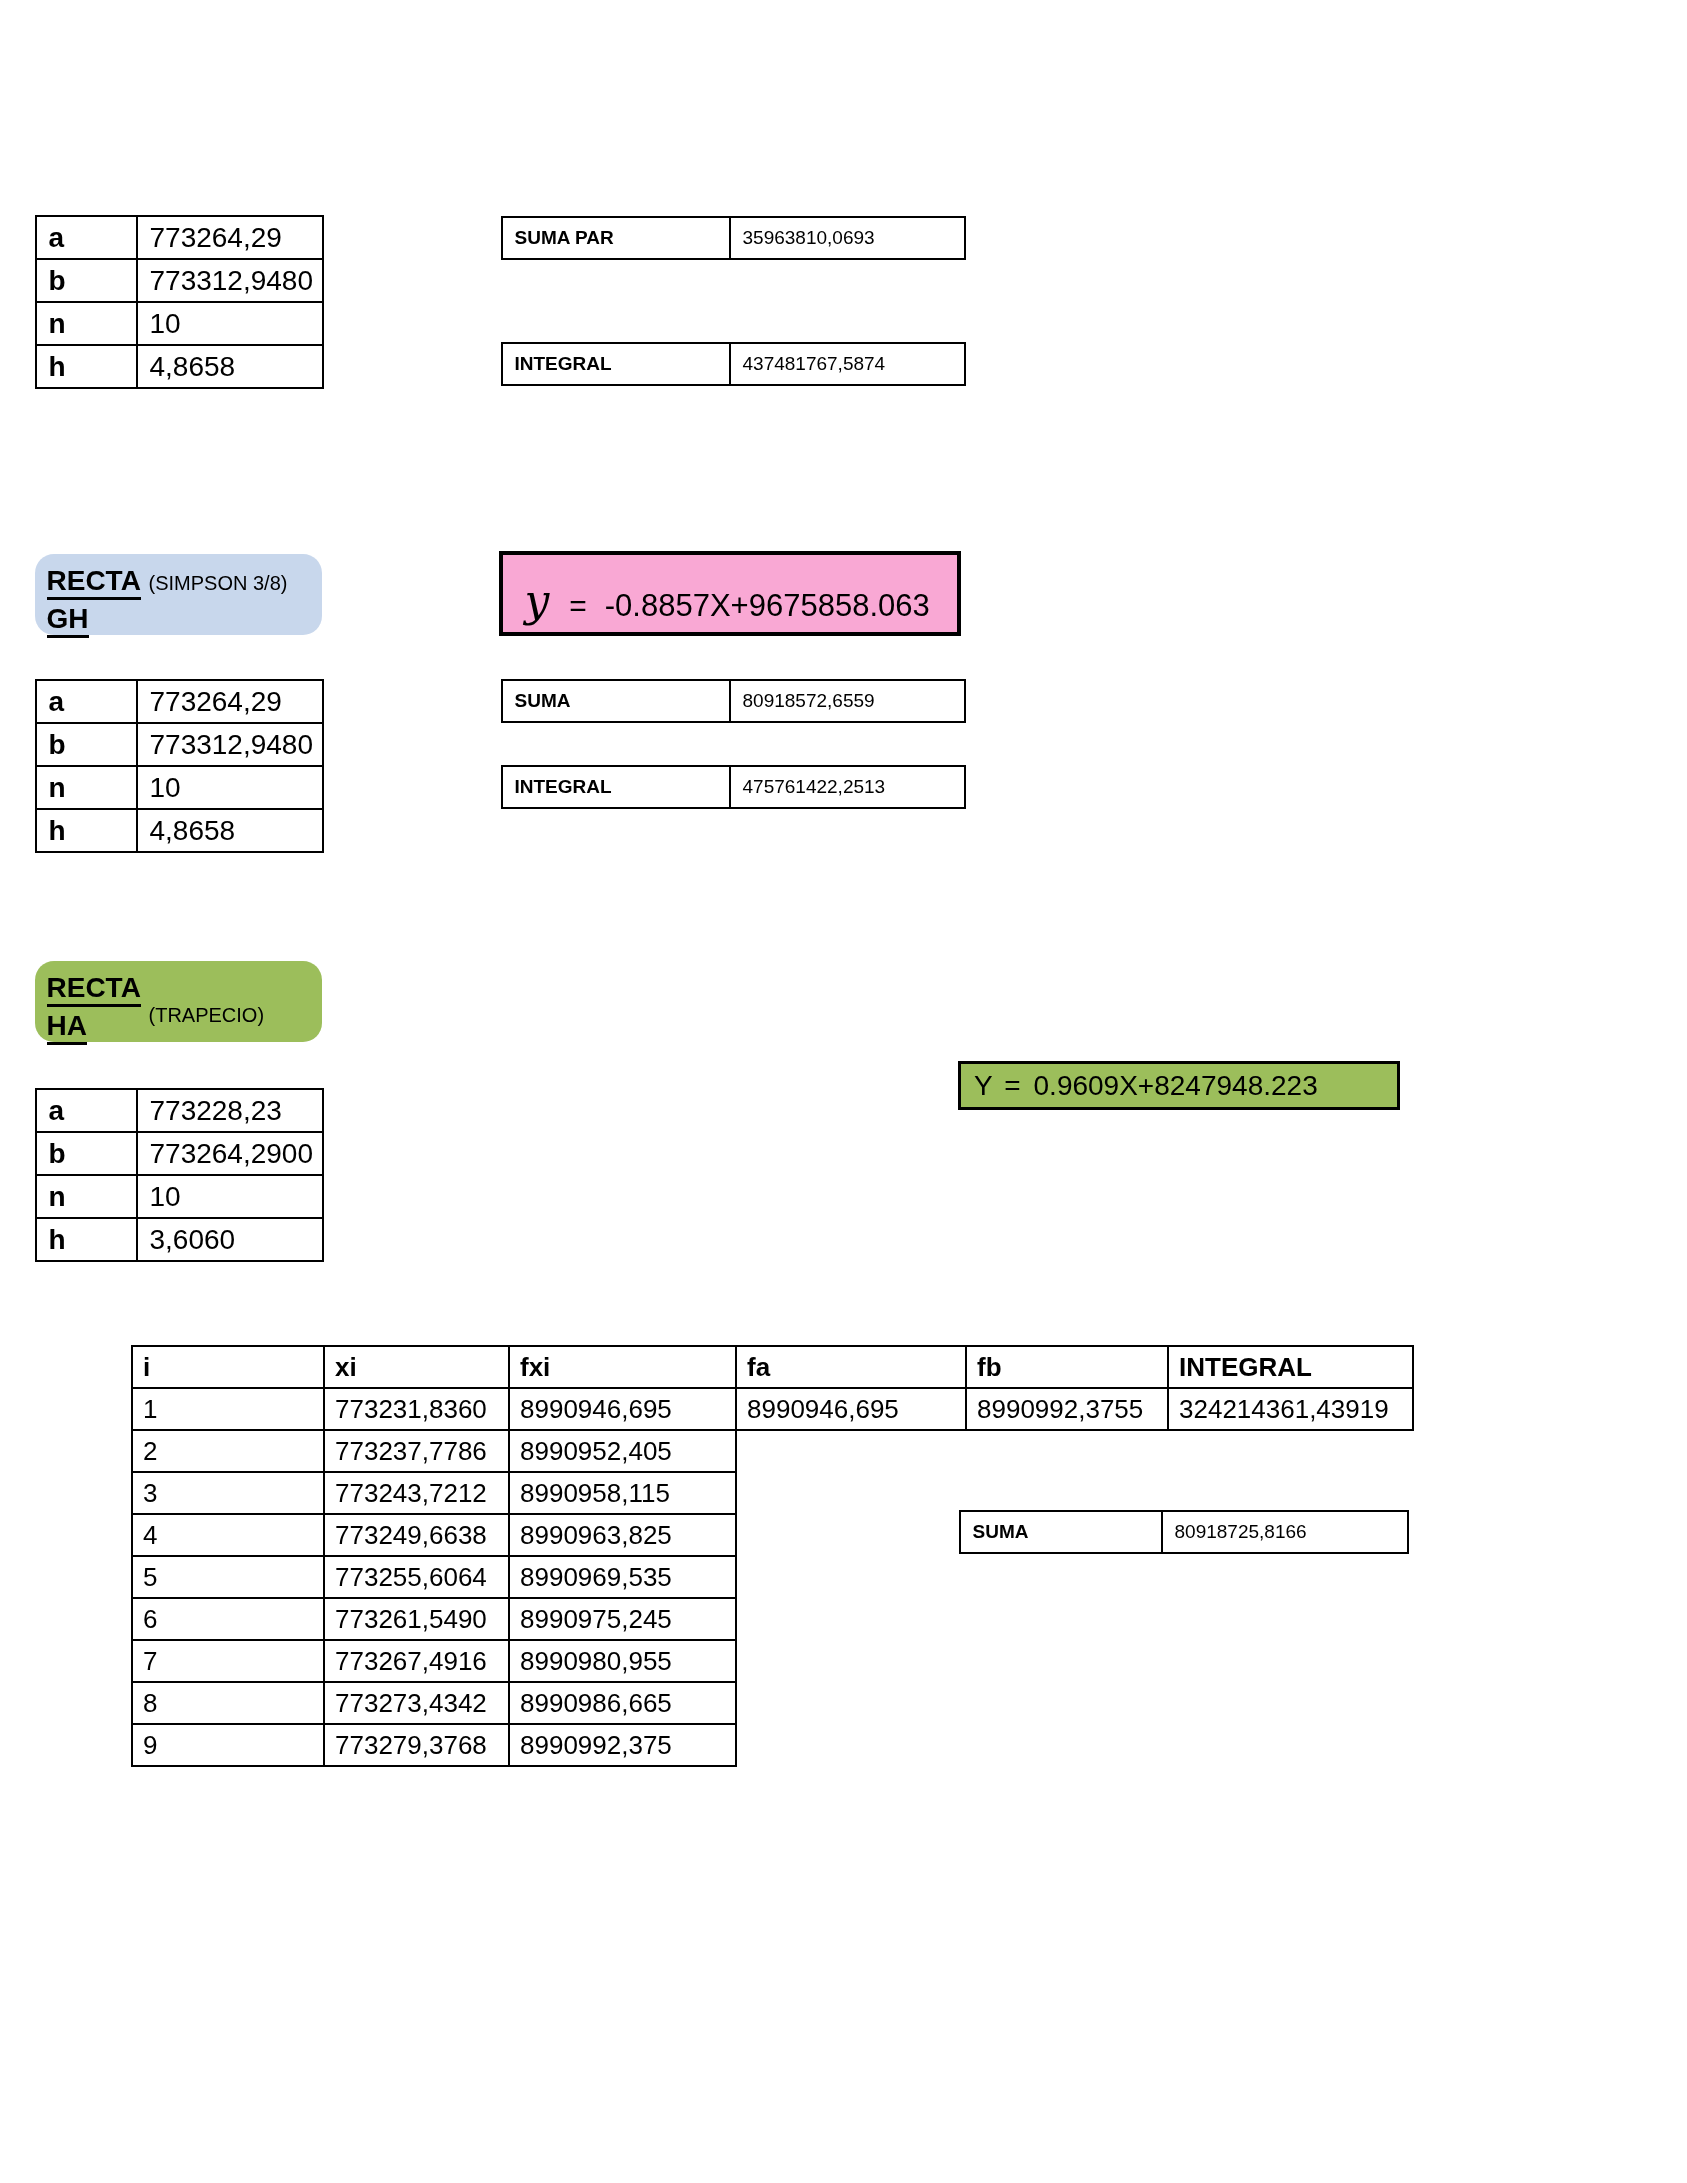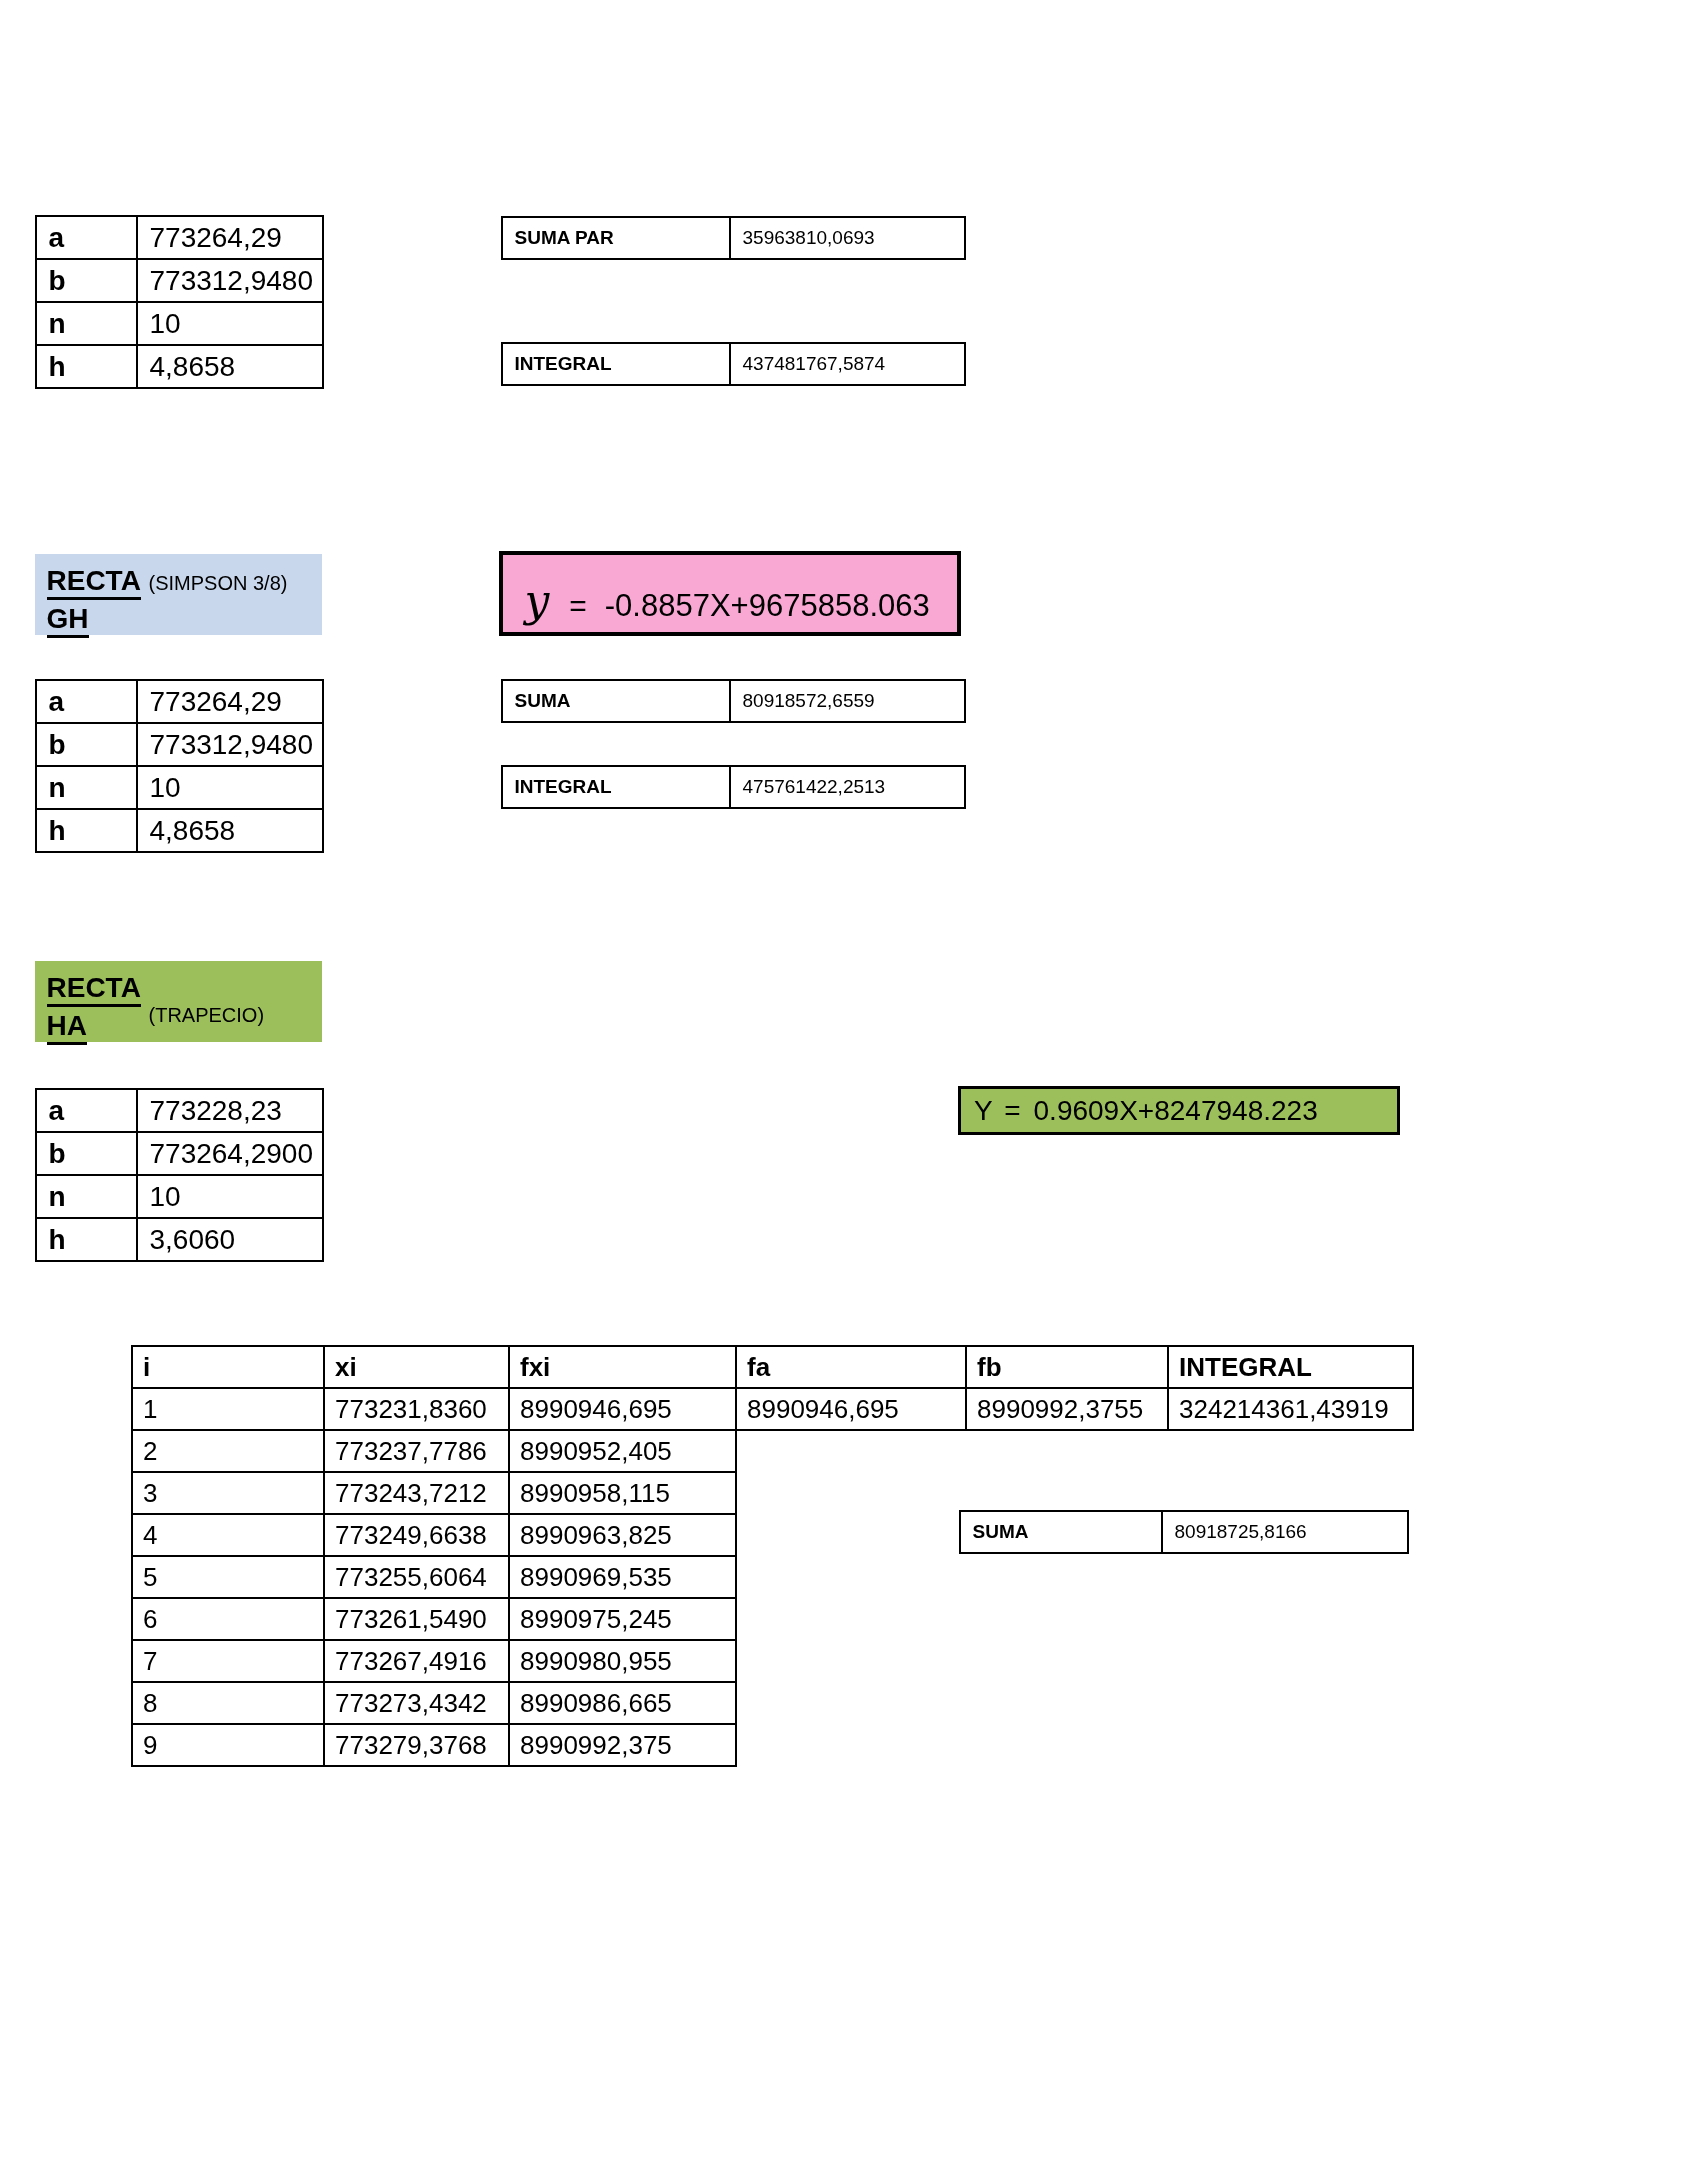--- a/index.html
+++ b/index.html
@@ -19,21 +19,21 @@
   td.lbl { font-weight:bold; }
 
   
   table.stable { border-collapse:collapse; table-layout:fixed; }
   table.stable td {
     border:2.5px solid #000; height:40px; font-size:19px;
     padding:0 0 0 11.5px; vertical-align:middle; overflow:hidden; white-space:nowrap;
   }
 
   
-  .titlebox { box-sizing:border-box; display:flex; padding:10px 0 0 11.5px; }
+  .titlebox { box-sizing:border-box; display:flex; padding:10px 0 0 11.5px;border-radius:19px; }
   .titlebox .c1 { width:102px; flex:none; }
   .titlebox .c2 { width:161px; flex:none; font-size:20px; line-height:38px; }
   .tword { display:block; height:38px; }
   .tword span {
     display:inline-block; font-weight:bold; font-size:28px; line-height:33px;
     border-bottom:3.3px solid #000;
   }
   .bg-blue  { background:#C8D7EC; }
   .bg-green { background:#9CBE5B; }
   .c2-bottom { align-self:flex-end; margin-bottom:8.2px; }
@@ -183,21 +183,21 @@
     </table>
 
   <div class="titlebox bg-green abs" style="left:35px; top:961px; width:287px; height:81px;">
     <div class="c1">
       <span class="tword"><span>RECTA</span></span>
       <span class="tword"><span>HA</span></span>
     </div>
     <div class="c2 c2-bottom">(TRAPECIO)</div>
   </div>
 
-  <div class="eqbox eqbox-green abs" style="left:958px; top:1086px; width:442px; height:49px;">
+  <div class="eqbox eqbox-green abs" style="left:958px; top:1061px; width:442px; height:49px;">
     <div style="white-space:nowrap;">
       <span class="eq-lhs">Y</span><span class="eq-sign">=</span><span class="eq-rhs">0.9609X+8247948.223</span>
     </div>
   </div>
 
   <table class="ptable abs" style="left:35px; top:1088px; width:287px;">
     <colgroup>
         <col style="width:101px">
         <col style="width:186px">
       </colgroup>

